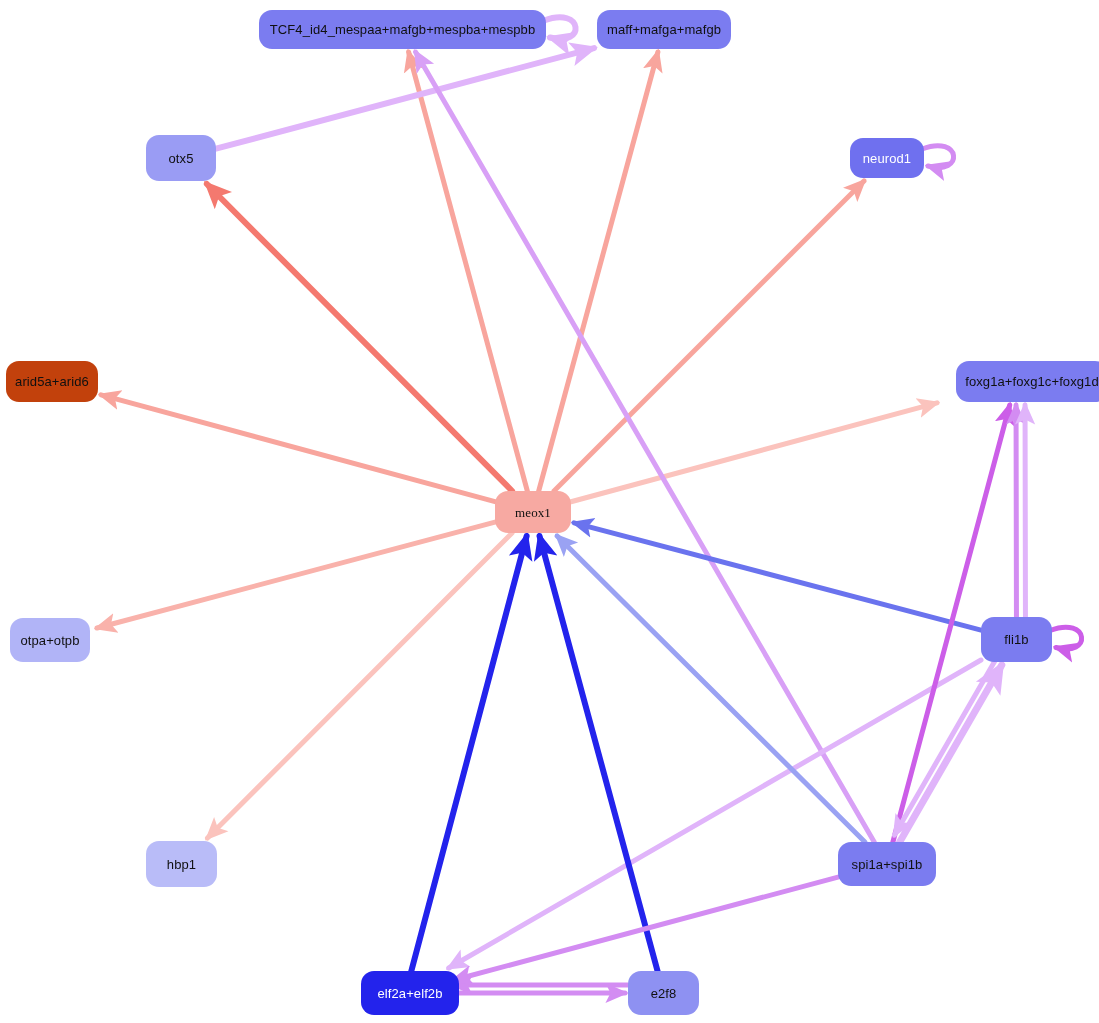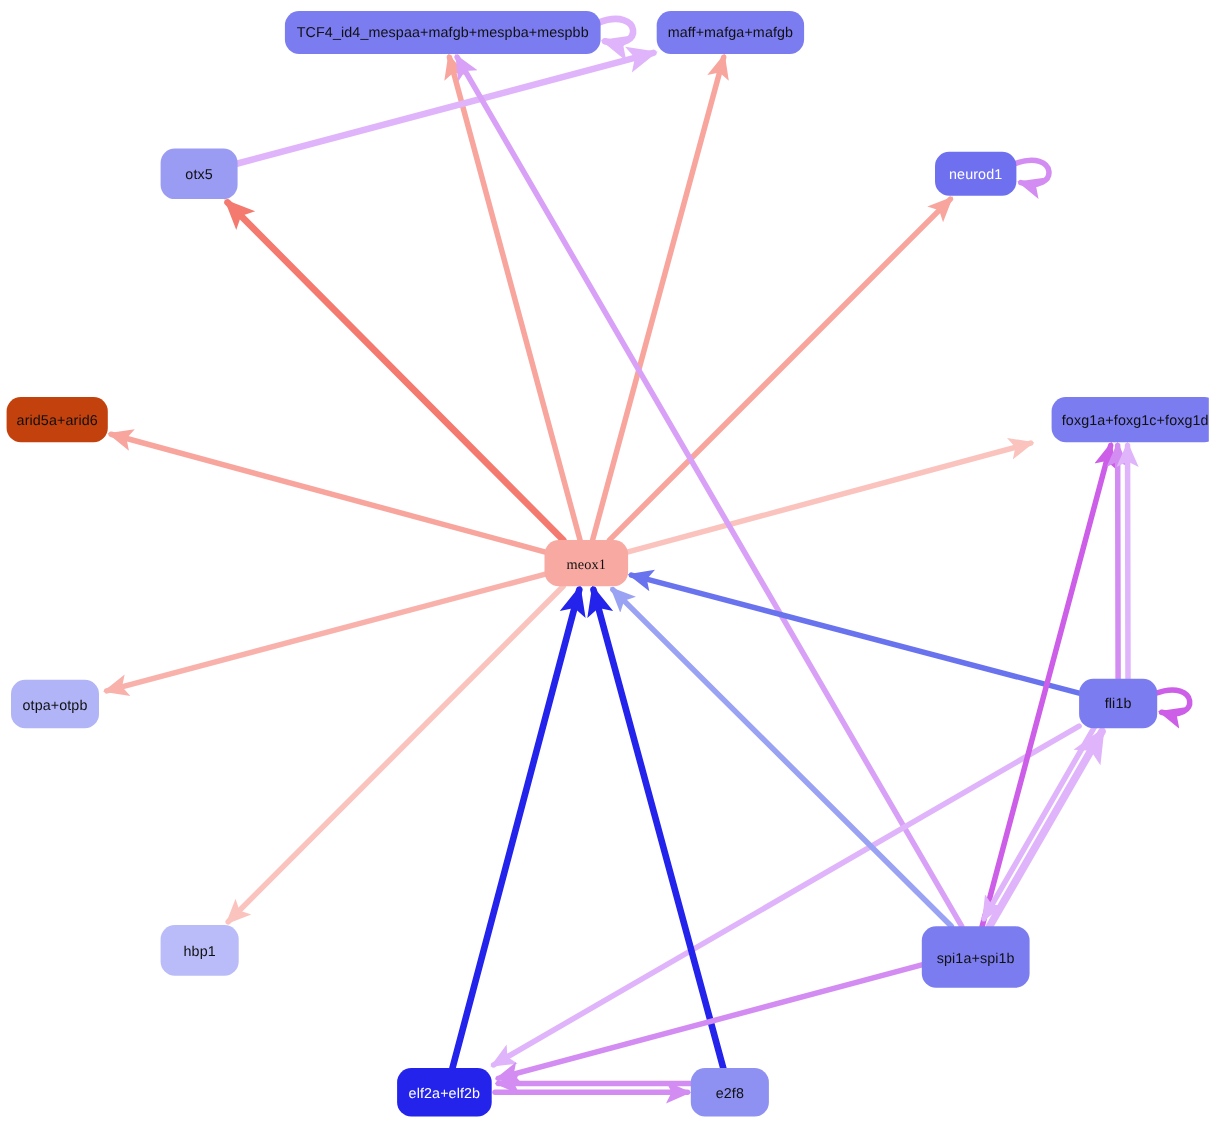--- a/index.html
+++ b/index.html
@@ -102,23 +102,23 @@
       </div>
       <div class="node" style="left: 10px; top: 618px; width: 80px; height: 44px; background: rgb(177, 180, 247); color: rgb(16, 16, 16);">
         <span>otpa+otpb</span>
       </div>
       <div class="node" style="left: 981px; top: 617px; width: 71px; height: 45px; background: rgb(123, 124, 240); color: rgb(16, 16, 16);">
         <span>fli1b</span>
       </div>
       <div class="node" style="left: 146px; top: 841px; width: 71px; height: 46px; background: rgb(185, 188, 248); color: rgb(16, 16, 16);">
         <span>hbp1</span>
       </div>
-      <div class="node" style="left: 838px; top: 842px; width: 98px; height: 56px; background: rgb(123, 124, 240); color: rgb(16, 16, 16);">
+      <div class="node" style="left: 838px; top: 842px; width: 98px; height: 44px; background: rgb(123, 124, 240); color: rgb(16, 16, 16);">
         <span>spi1a+spi1b</span>
       </div>
-      <div class="node" style="left: 361px; top: 971px; width: 86px; height: 44px; background: rgb(35, 35, 236); color: rgb(255, 255, 255);">
+      <div class="node" style="left: 361px; top: 971px; width: 98px; height: 44px; background: rgb(35, 35, 236); color: rgb(255, 255, 255);">
         <span>elf2a+elf2b</span>
       </div>
       <div class="node" style="left: 628px; top: 971px; width: 71px; height: 44px; background: rgb(142, 145, 242); color: rgb(16, 16, 16);">
         <span>e2f8</span>
       </div>
     </div>
 </div>
 
 </body></html>

